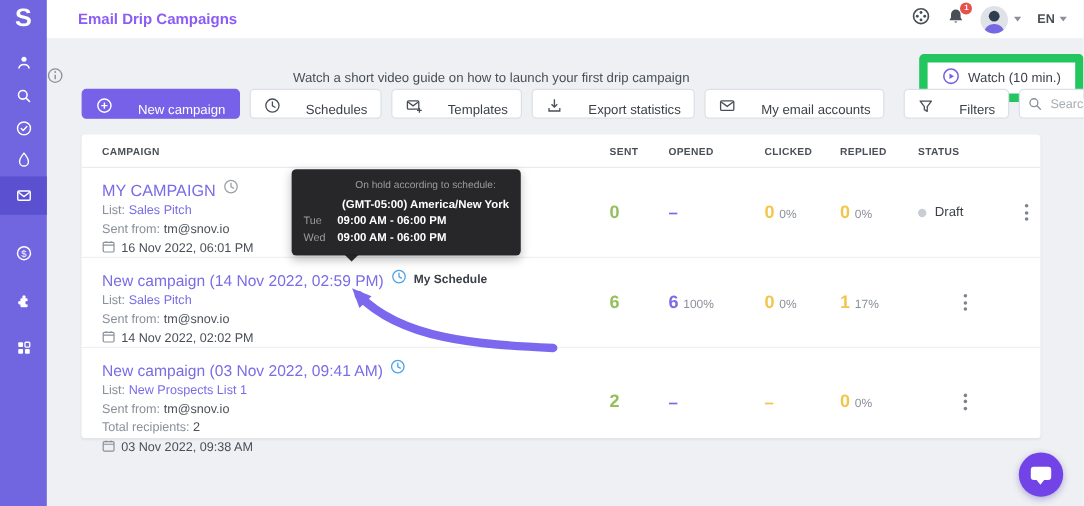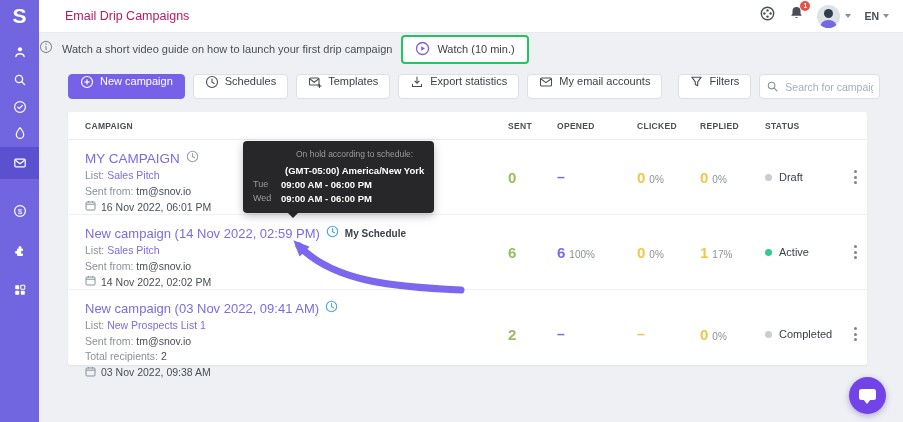--- a/index.html
+++ b/index.html
@@ -11,42 +11,42 @@
   .sidebar { position:absolute; left:0; top:0; width:39px; height:422px; background:#7165e0; z-index:3; }
   .side-logo { position:absolute; top:4px; left:0; width:39px; text-align:center;
                color:#fff; font-size:21px; font-weight:bold; }
   .side-item { position:absolute; left:0; width:39px; height:28px; display:flex; align-items:center; justify-content:center; cursor:pointer; }
   .side-item svg { display:block; }
   .side-active { position:absolute; left:0; top:147px; width:39px; height:32px; background:#5b50cf; }
 
   
   .topbar { position:absolute; left:39px; top:0; right:0; height:33px; background:#fff;
             border-bottom:1px solid #e8eaed; display:flex; align-items:center; padding:0 14px 0 26px; z-index:2; }
-  .page-title { font-size:12.5px; font-weight:normal; color:#be185d; flex:1; }
-  .top-right { display:flex; gap:13px; }
+  .page-title { font-size:12.5px; font-weight:bold; color:#8b5cf6; flex:1; }
+  .top-right { display:flex; align-items:center; gap:13px; }
   .bell-wrap { position:relative; }
   .badge { position:absolute; top:-4px; right:-6px; min-width:10px; height:10px; background:#e8504a; color:#fff;
            border-radius:6px; font-size:6.5px; font-weight:bold; display:flex; align-items:center; justify-content:center; padding:0 2px; }
   .avatar { width:23px; height:23px; border-radius:50%; background:#dfe3e8; position:relative; overflow:hidden; }
   .avatar .head { position:absolute; top:4px; left:7px; width:9px; height:9px; border-radius:50%; background:#2f3e4e; }
   .avatar .body { position:absolute; bottom:-3px; left:3px; width:17px; height:11px; border-radius:8px 8px 0 0; background:#7668e2; }
   .caret { width:0; height:0; border-left:3.5px solid transparent; border-right:3.5px solid transparent; border-top:4px solid #8a9099; }
   .lang { font-size:10.5px; font-weight:bold; color:#4a4f57; display:flex; align-items:center; gap:4px; cursor:pointer; }
   .avatar-group { display:flex; align-items:center; gap:5px; cursor:pointer; }
 
   
-  .banner { position:absolute; left:39px; right:0; top:36px; height:26px; display:flex;
-            align-items:center; justify-content:flex-start; gap:9px; }
+  .banner { position:absolute; left:39px; right:0; top:52px; height:26px; display:flex;
+            align-items:center; justify-content:space-between; gap:9px; }
   .banner-text { font-size:11px; color:#4a4f57; }
-  .watch-btn { display:flex; align-items:center; gap:7px; background:#fff; border:2px solid #22c55e; border-radius:4px;
+  .watch-btn { display:flex; align-items:center; gap:7px; background:#fff; border:7px solid #22c55e; border-radius:4px;
                padding:4px 12px; font-size:11px; color:#3c4149; cursor:pointer; }
 
   
   .toolbar { position:absolute; left:68px; right:37px; top:74px; height:25px; display:flex; align-items:center; gap:8px; }
-  .btn { display:inline-flex; align-items:flex-start; gap:6px; height:25px; padding:0 11px; background:#fff;
+  .btn { display:inline-flex; align-items:flex-end; gap:21px; height:25px; padding:0 11px; background:#fff;
          border:1px solid #dcdfe5; border-radius:4px; font-size:11px; color:#3c4149; cursor:pointer; white-space:nowrap; }
   .btn-primary { background:#7761e8; border-color:#7761e8; color:#fff; }
   .toolbar-spacer { flex:1; }
   .search-box { position:relative; }
   .search-box input { width:121px; height:25px; border:1px solid #dcdfe5; border-radius:4px; background:#fff;
                       font-size:10.5px; padding:0 6px 0 25px; color:#3c4149; outline:none; font-family:inherit; }
   .search-box input::placeholder { color:#a8adb5; }
   .search-box svg { position:absolute; left:7px; top:6px; }
 
   
@@ -401,24 +401,20 @@
           <span class="pct">100%</span>
         </div>
       <div class="cell-stat">
           <span class="num num-yellow">0</span>
           <span class="pct">0%</span>
         </div>
       <div class="cell-stat">
           <span class="num num-yellow">1</span>
           <span class="pct">17%</span>
         </div>
-      <div class="cell-status">
-          <span class="dot dot-green"></span>
-          <span>Active</span>
-        </div>
       <div class="cell-menu">
           <span class="kebab">
             <i></i>
             <i></i>
             <i></i>
           </span>
         </div>
     </div>
 
     <div class="tgrid trow">
@@ -453,24 +449,20 @@
       <div class="cell-stat">
           <span class="dash num-purple">–</span>
         </div>
       <div class="cell-stat">
           <span class="dash num-yellow">–</span>
         </div>
       <div class="cell-stat">
           <span class="num num-yellow">0</span>
           <span class="pct">0%</span>
         </div>
-      <div class="cell-status">
-          <span class="dot dot-gray"></span>
-          <span>Completed</span>
-        </div>
       <div class="cell-menu">
           <span class="kebab">
             <i></i>
             <i></i>
             <i></i>
           </span>
         </div>
     </div>
   </div>
 

